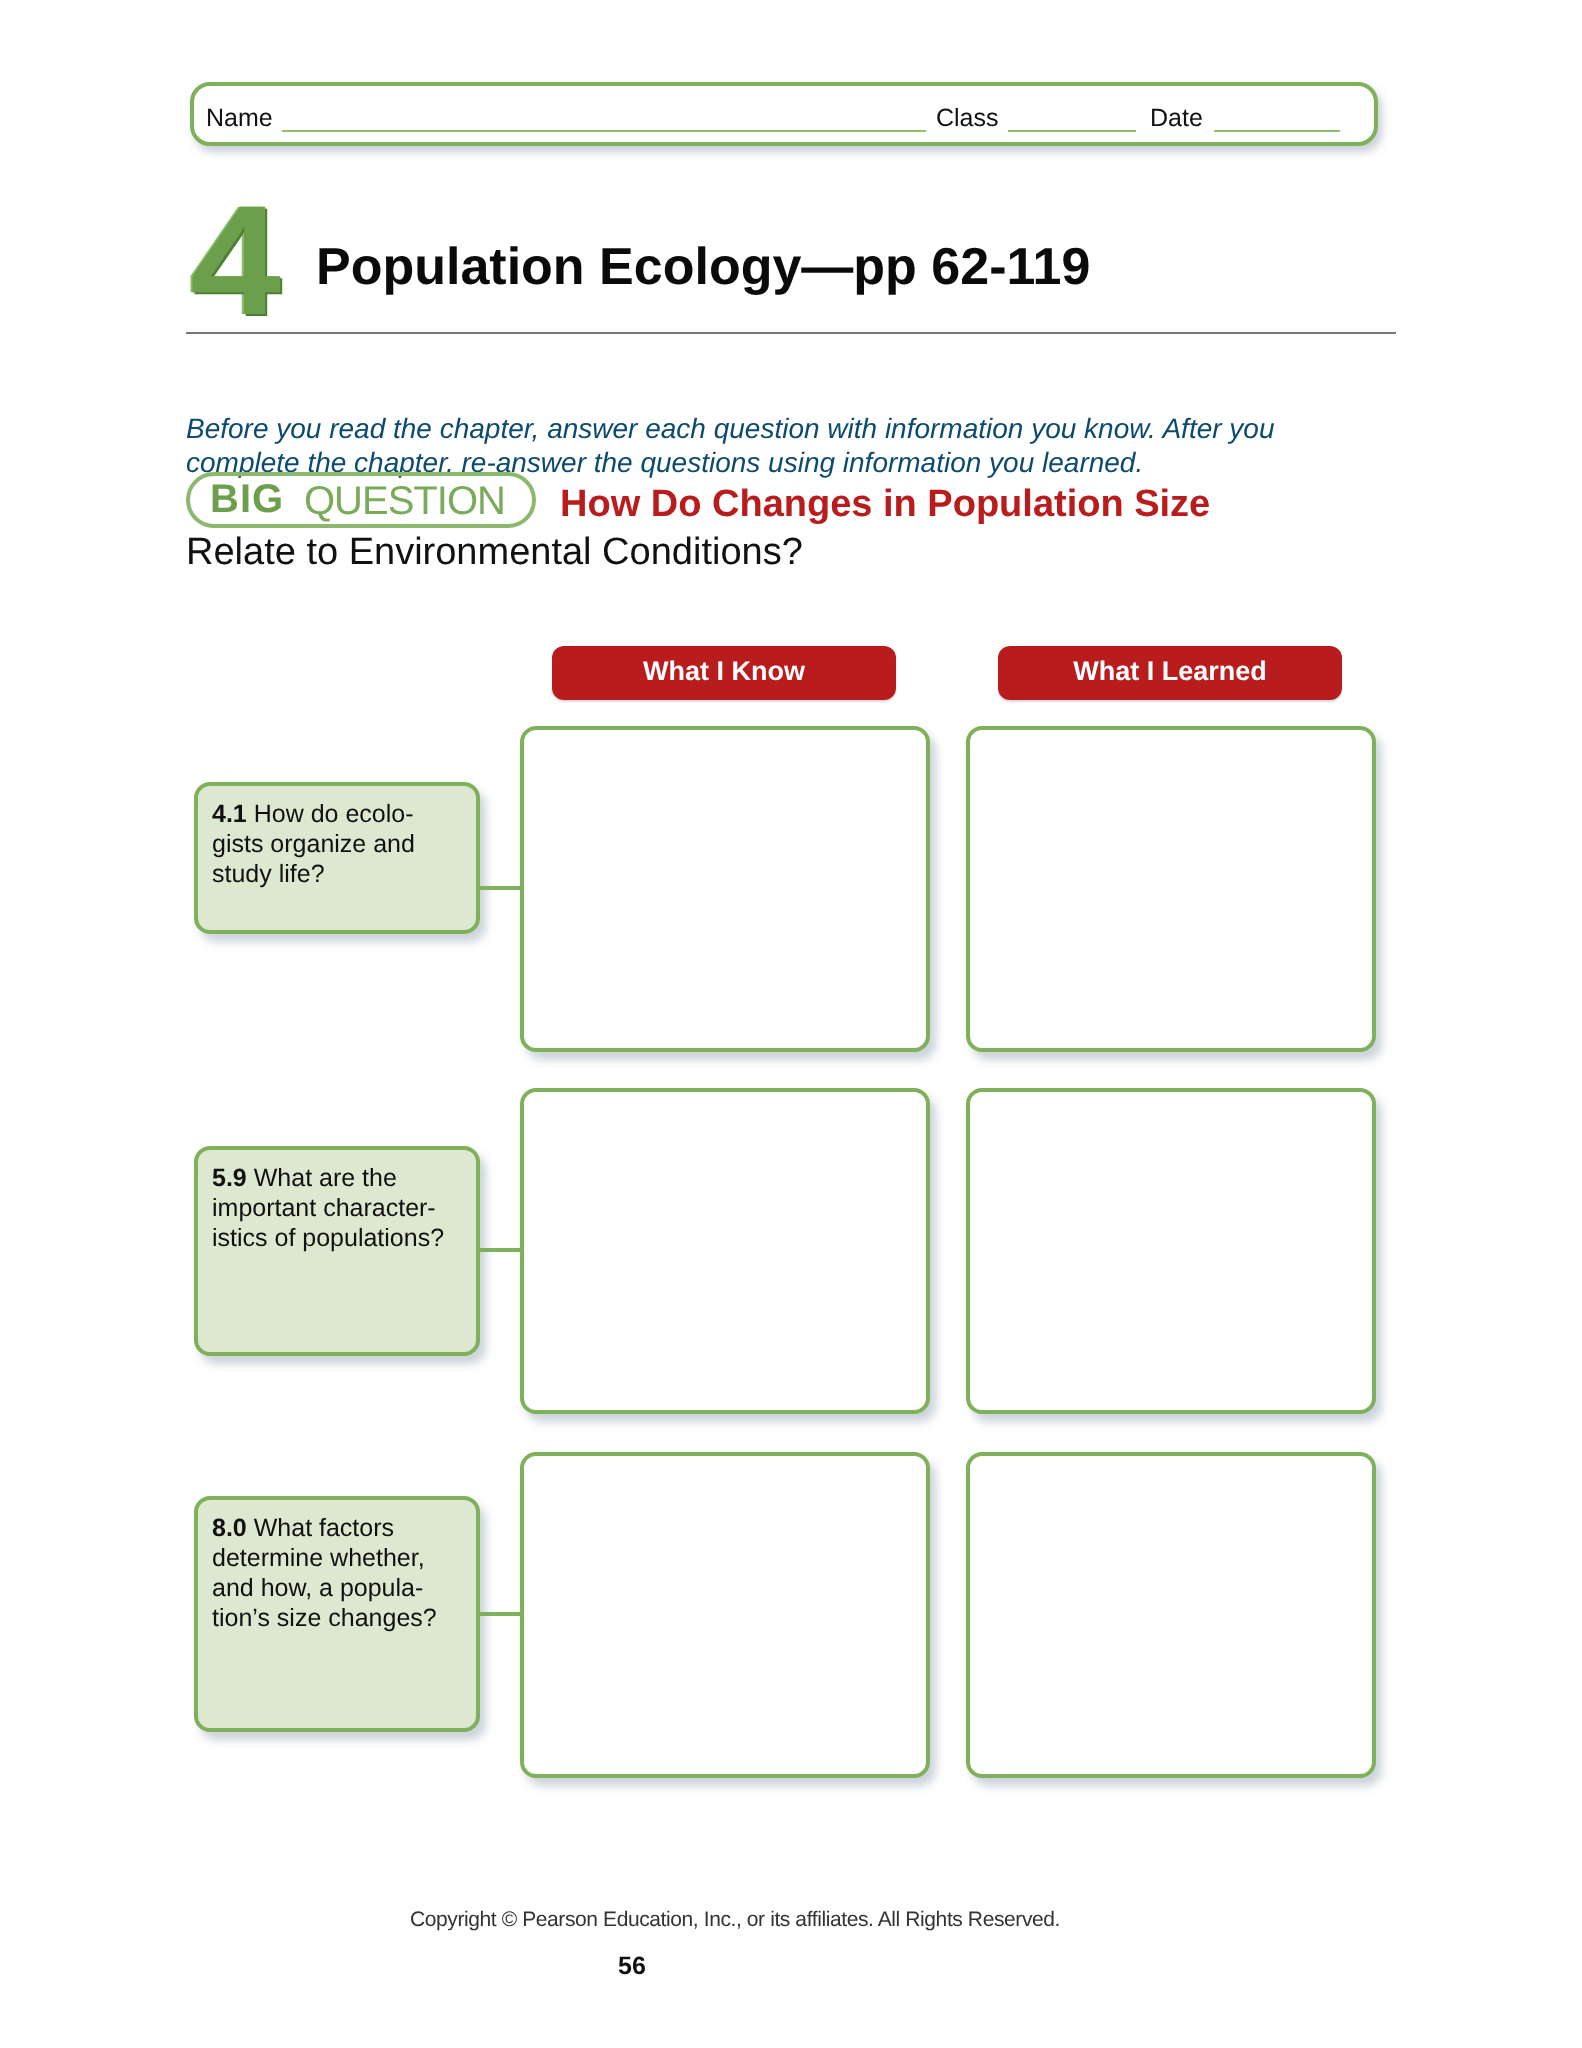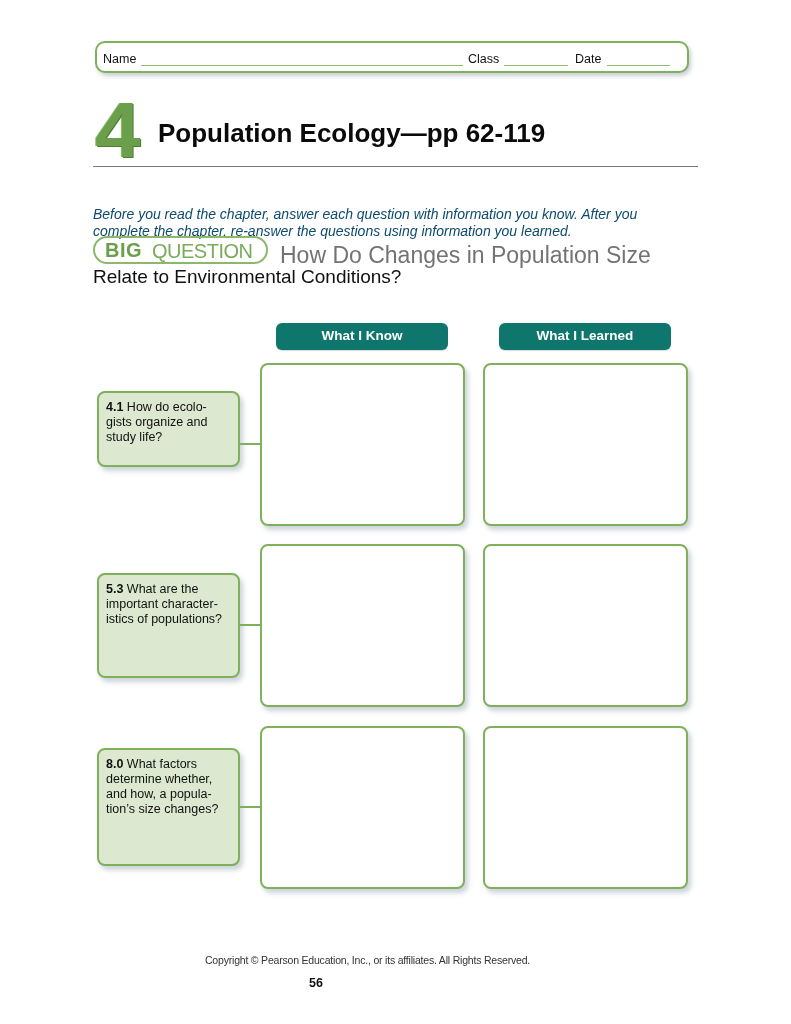--- a/index.html
+++ b/index.html
@@ -15,25 +15,25 @@
     .chapnum { left: 95px; top: 98px; font-family: "Liberation Sans", sans-serif; font-weight: 900; font-size: 78px; line-height: 64px; color: #6b9f4c; text-shadow: 1px 1px 0 #4f7f35, -1px 0 0 #8fbf6d; letter-spacing: -2px; transform: scaleX(1.05); transform-origin: left; }
     .chaptitle { left: 158px; top: 118px; font-weight: 700; font-size: 26px; color: #0a0a0a; }
     .rule { left: 93px; top: 166px; width: 605px; height: 0; border-top: 1px solid #777; }
 
     .intro { left: 93px; top: 179px; width: 590px; font-style: italic; font-size: 14px; line-height: 17px; color: #0c4a6e; margin-top: 27px; }
 
     
     .bq-badge { left: 93px; top: 236px; width: 175px; height: 28px; border: 2px solid #8cb86c; border-radius: 14px; box-sizing: border-box; }
     .bq-big { position: absolute; left: 10px; top: 1px; font-weight: 900; font-size: 20px; color: #6b9f4c; letter-spacing: 0.5px; }
     .bq-q { position: absolute; left: 57px; top: 2px; font-weight: 400; font-size: 20px; color: #7aab5a; letter-spacing: -0.5px; }
-    .bq-text1 { left: 280px; top: 242px; font-weight: 400; font-size: 23px; color: #737373; }
+    .bq-text1 { left: 280px; top: 242px; font-weight: 700; font-size: 19px; color: #b91c1c; }
     .bq-text2 { left: 93px; top: 266px; font-weight: 400; font-size: 19px; color: #111; }
 
     
-    .colhead { height: 27px; background: #0f766e; border-radius: 6px; color: #fff; font-weight: 700; font-size: 13.5px; text-align: center; line-height: 26px; box-shadow: 0 1px 1px rgba(0,0,0,0.15); }
+    .colhead { height: 27px; background: #b91c1c; border-radius: 6px; color: #fff; font-weight: 700; font-size: 13.5px; text-align: center; line-height: 26px; box-shadow: 0 1px 1px rgba(0,0,0,0.15); }
     .colhead-know { left: 276px; top: 323px; width: 172px; }
     .colhead-learned { left: 499px; top: 323px; width: 172px; }
 
     
     .answer { width: 205px; height: 163px; border: 2px solid #7fb05a; border-radius: 8px; background: #fff; box-sizing: border-box; box-shadow: 3px 4px 5px rgba(110,130,150,0.35); }
     .answer textarea { width: 100%; height: 100%; border: none; resize: none; background: transparent; outline: none; box-sizing: border-box; padding: 8px; font-family: "Liberation Sans", sans-serif; font-size: 13px; }
 
     
     .qbox { left: 97px; width: 143px; border: 2px solid #7fb05a; border-radius: 8px; background: #dce8cf; box-sizing: border-box; box-shadow: 3px 4px 5px rgba(110,130,150,0.35); padding: 7px 6px 6px 7px; font-size: 12.5px; line-height: 15px; color: #111; }
     .qbox b { font-weight: 700; }
@@ -80,21 +80,21 @@
 </div>
 <div class="abs conn" style="left:240px; top:443px; width:21px;"></div>
 <div class="abs answer" style="left:260px; top:363px;">
   <textarea style=""></textarea>
 </div>
 <div class="abs answer" style="left:483px; top:363px;">
   <textarea style=""></textarea>
 </div>
 
 <div class="abs qbox" style="top:573px; height:105px;">
-  <b>5.3</b><span class="qtext"> What are the
+  <b>5.9</b><span class="qtext"> What are the
 important character-
 istics of populations?</span>
 </div>
 <div class="abs conn" style="left:240px; top:624px; width:21px;"></div>
 <div class="abs answer" style="left:260px; top:544px;">
   <textarea style=""></textarea>
 </div>
 <div class="abs answer" style="left:483px; top:544px;">
   <textarea style=""></textarea>
 </div>

